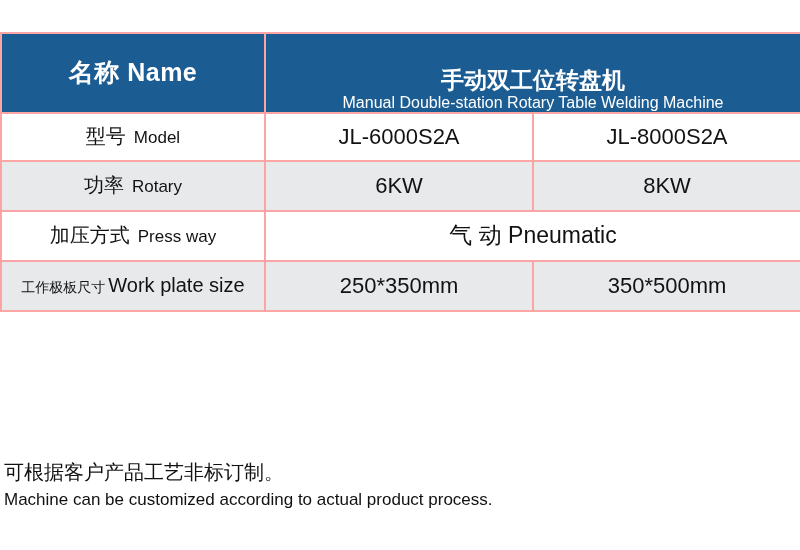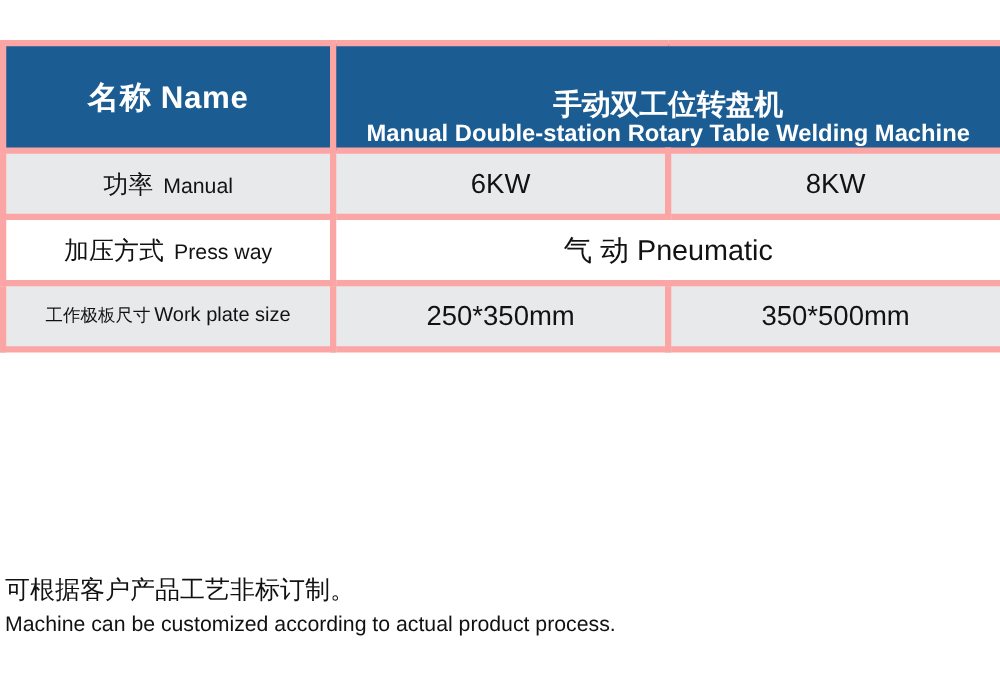--- a/index.html
+++ b/index.html
@@ -14,21 +14,21 @@
   #spec-table {
     position: absolute;
     left: 0;
     top: 32px;
     width: 800px;
     border-collapse: collapse;
     table-layout: fixed;
   }
 
   #spec-table td {
-    border: 5px solid #fca5a5;
+    border: 2px solid #fca5a5;
     padding: 0;
     vertical-align: middle;
     text-align: center;
   }
 
   
   .hdr {
     background: #1b5d93;
     color: #ffffff;
     height: 72px;
@@ -44,22 +44,22 @@
     padding: 4px 4px 6px 4px;
     line-height: 1.12;
   }
   .hdr-title-cn {
     font-size: 23px;
     font-weight: bold;
     display: block;
     margin-top: 34px;
   }
   .hdr-title-en {
-    font-size: 19px;
-    font-weight: bold;
+    font-size: 16px;
+    font-weight: normal;
     display: block;
     white-space: nowrap;
   }
 
   
   .row-a td { background: #ffffff; }
   .row-b td { background: #e7e9eb; }
 
   .lbl {
     text-align: left;
@@ -69,21 +69,21 @@
   .lbl .cn {
     font-size: 20px;
     color: #121212;
   }
   .lbl .en {
     font-size: 17px;
     color: #121212;
     padding-left: 8px;
   }
   .lbl.small .cn { font-size: 14px; margin-top: 20px; }
-  .lbl.small .en { font-size: 16px; padding-left: 3px; }
+  .lbl.small .en { font-size: 20px; padding-left: 3px; }
 
   .val {
     font-size: 22px;
     color: #121212;
   }
   .val-wide { font-size: 23px; }
 
   .r1 td { height: 46px; }
   .r2 td { height: 48px; }
   .r3 td { height: 50px; }
@@ -126,24 +126,31 @@
       <td class="hdr-name">
         <span>名称</span>
         <span>Name</span>
       </td>
       <td colspan="2" class="hdr-title-wrap">
         <span class="hdr-title-cn">手动双工位转盘机</span>
         <span class="hdr-title-en">Manual Double-station Rotary Table Welding Machine</span>
       </td>
     </tr>
 
+    <tr class="row-a r1">
+      <td class="lbl">
+        <span class="cn">型号</span><span class="en">Model</span>
+      </td>
+      <td class="val">JL-6000S2A</td>
+      <td class="val">JL-8000S2A</td>
+    </tr>
 
     <tr class="row-b r2">
       <td class="lbl">
-        <span class="cn">功率</span><span class="en">Manual</span>
+        <span class="cn">功率</span><span class="en">Rotary</span>
       </td>
       <td class="val">6KW</td>
       <td class="val">8KW</td>
     </tr>
 
 
 
     <tr class="row-a r5">
       <td class="lbl">
         <span class="cn">加压方式</span><span class="en">Press way</span>

